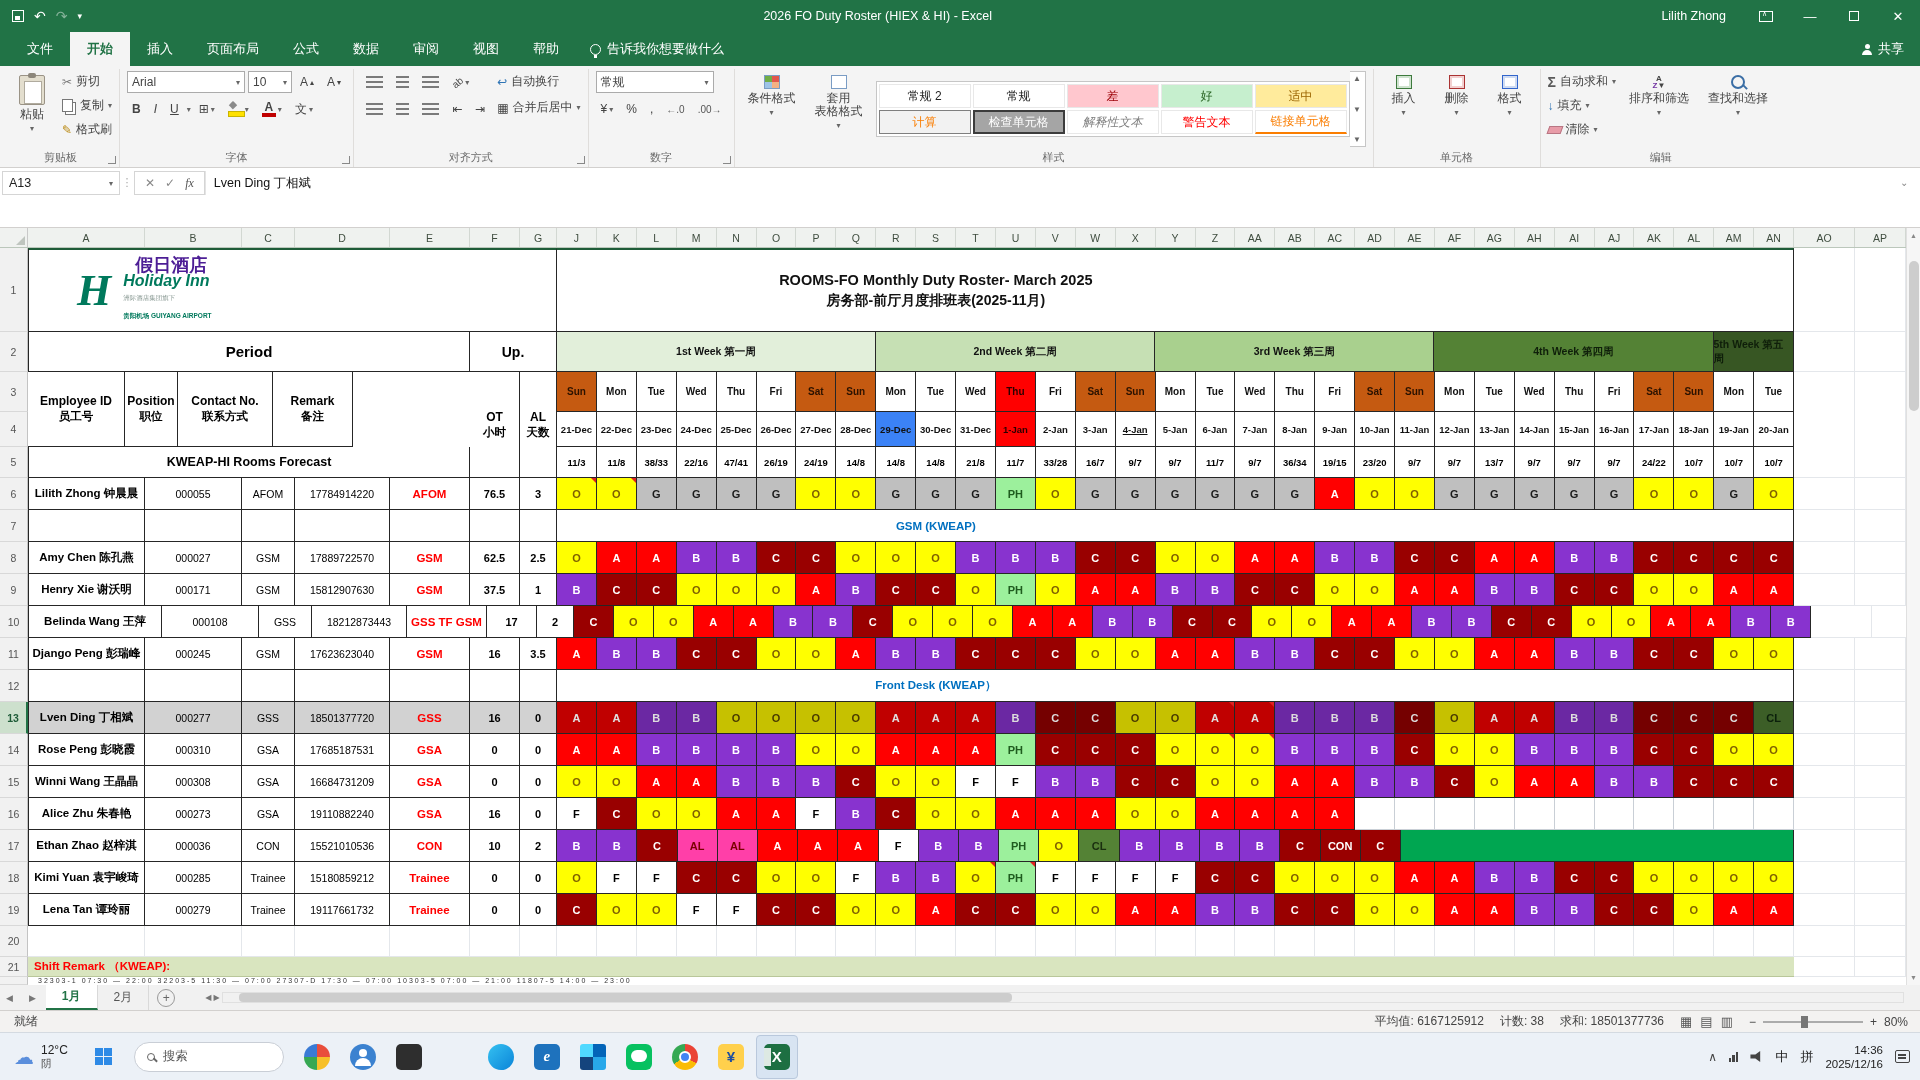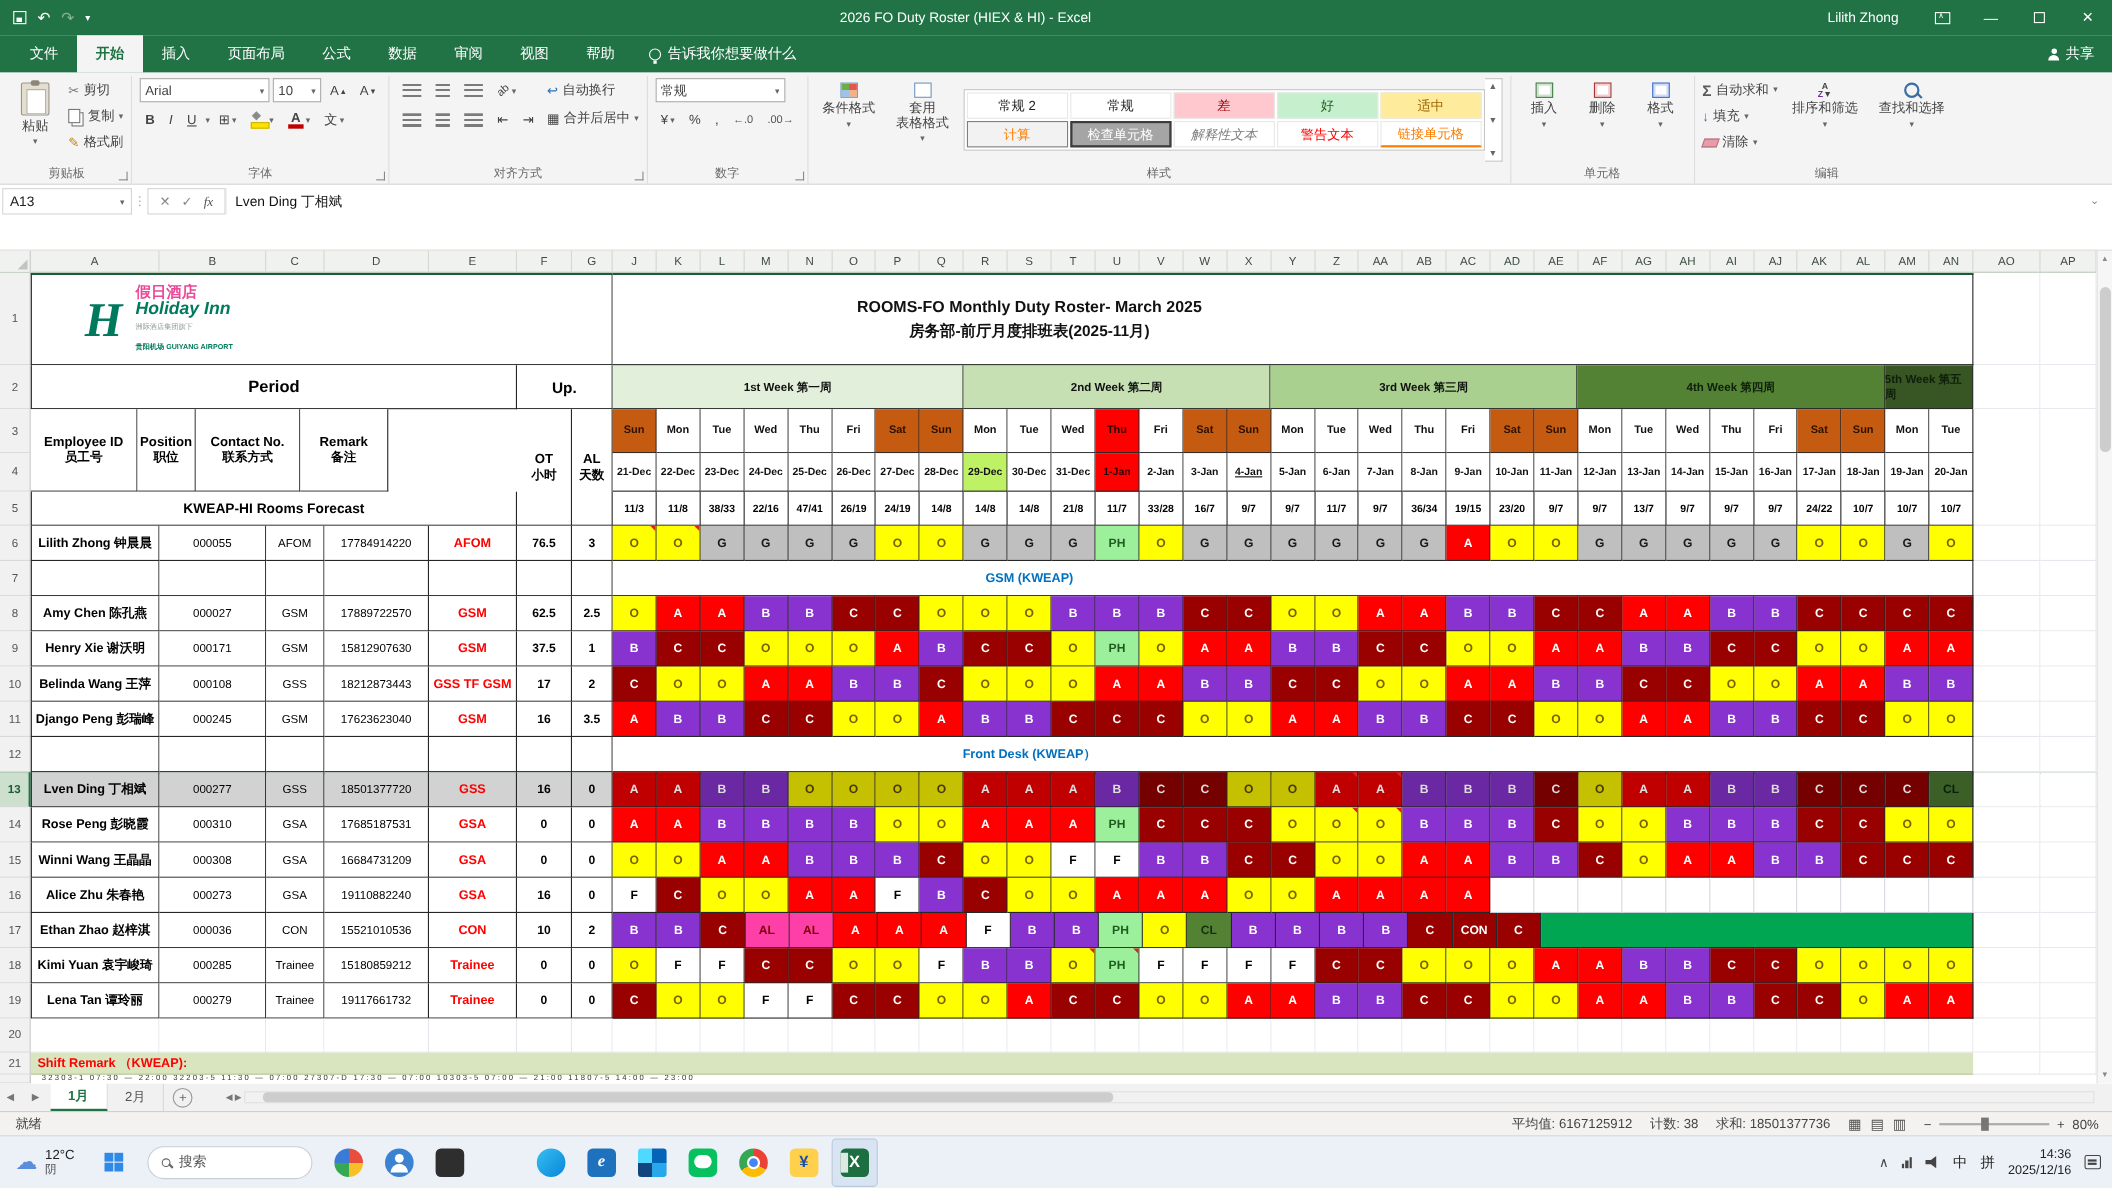--- a/index.html
+++ b/index.html
@@ -110,21 +110,21 @@
   .tb{border-right:1px solid #262626;border-bottom:1px solid #262626;background:#fff;display:flex;align-items:center;justify-content:center;overflow:hidden;flex-shrink:0;}
   .bleft{border-left:1px solid #262626;}
   .btop{border-top:2.5px solid #1E5C38;}
   .gl{border-right:1px solid #E4E7EB;border-bottom:1px solid #E4E7EB;background:#fff;flex-shrink:0;}
   .dayarea{width:1237px;display:flex;flex-shrink:0;}
   .dc{flex:1 1 0;border-right:1px solid #262626;border-bottom:1px solid #262626;display:flex;align-items:center;justify-content:center;position:relative;font-weight:bold;overflow:hidden;}
   .cmt{position:absolute;right:0;top:0;width:0;height:0;border-left:5px solid transparent;border-top:5px solid #E02020;}
   .logocell{justify-content:flex-start;padding-left:48px;gap:12px;}
   .hmark{font-size:44px;font-weight:bold;font-style:italic;color:#00795C;font-family:"Liberation Serif","DejaVu Serif",serif;line-height:40px;}
   .logotxt{display:flex;flex-direction:column;line-height:15px;}
-  .logo-cn{color:#ec4899;font-weight:bold;font-size:14px;}
+  .logo-cn{color:#4c1d95;font-weight:bold;font-size:18px;margin-left:12px;}
   .logo-en{color:#00795C;font-weight:bold;font-style:italic;font-size:16px;}
   .logo-sub{color:#8a9a94;font-size:6.5px;margin-top:2px;}
   .logo-air{color:#00795C;font-size:6.5px;font-weight:bold;margin-top:3px;}
   .titlemerge{position:absolute;left:0;top:0;width:61.3%;height:100%;display:flex;flex-direction:column;align-items:center;justify-content:center;gap:4px;}
   .t1{font-size:14.5px;font-weight:bold;color:#111;}
   .t2{font-size:14px;font-weight:bold;color:#111;}
   .periodcell{font-size:15px;font-weight:bold;}
   .upcell{font-size:14px;font-weight:bold;}
   .wk{display:flex;align-items:center;justify-content:center;font-size:10.5px;font-weight:bold;color:#0f1f0a;border-right:1px solid #262626;border-bottom:1px solid #262626;overflow:hidden;}
   .hcell{flex-direction:column;line-height:15px;font-weight:bold;font-size:12px;text-align:center;}
@@ -633,21 +633,21 @@
             </div>
             <div style="height: 35px; display: flex;">
               <div class="dc datecell" style="background: rgb(255, 255, 255); color: rgb(17, 17, 17);">21-Dec</div>
               <div class="dc datecell" style="background: rgb(255, 255, 255); color: rgb(17, 17, 17);">22-Dec</div>
               <div class="dc datecell" style="background: rgb(255, 255, 255); color: rgb(17, 17, 17);">23-Dec</div>
               <div class="dc datecell" style="background: rgb(255, 255, 255); color: rgb(17, 17, 17);">24-Dec</div>
               <div class="dc datecell" style="background: rgb(255, 255, 255); color: rgb(17, 17, 17);">25-Dec</div>
               <div class="dc datecell" style="background: rgb(255, 255, 255); color: rgb(17, 17, 17); text-align: center;">26-Dec</div>
               <div class="dc datecell" style="background: rgb(255, 255, 255); color: rgb(17, 17, 17);">27-Dec</div>
               <div class="dc datecell" style="background: rgb(255, 255, 255); color: rgb(17, 17, 17);">28-Dec</div>
-              <div class="dc datecell" style="background: #bef264; color: rgb(17, 17, 17);">29-Dec</div>
+              <div class="dc datecell" style="background: #3b82f6; color: rgb(17, 17, 17);">29-Dec</div>
               <div class="dc datecell" style="background: rgb(255, 255, 255); color: rgb(17, 17, 17);">30-Dec</div>
               <div class="dc datecell" style="background: rgb(255, 255, 255); color: rgb(17, 17, 17);">31-Dec</div>
               <div class="dc datecell" style="background: rgb(255, 0, 0); color: rgb(43, 0, 0);">1-Jan</div>
               <div class="dc datecell" style="background: rgb(255, 255, 255); color: rgb(17, 17, 17);">2-Jan</div>
               <div class="dc datecell" style="background: rgb(255, 255, 255); color: rgb(17, 17, 17);">3-Jan</div>
               <div class="dc datecell" style="background: rgb(255, 255, 255); color: rgb(17, 17, 17); text-decoration: underline;">4-Jan</div>
               <div class="dc datecell" style="background: rgb(255, 255, 255); color: rgb(17, 17, 17);">5-Jan</div>
               <div class="dc datecell" style="background: rgb(255, 255, 255); color: rgb(17, 17, 17);">6-Jan</div>
               <div class="dc datecell" style="background: rgb(255, 255, 255); color: rgb(17, 17, 17);">7-Jan</div>
               <div class="dc datecell" style="background: rgb(255, 255, 255); color: rgb(17, 17, 17);">8-Jan</div>
@@ -846,21 +846,21 @@
             <div class="dc" style="background: rgb(255, 255, 0); color: rgb(127, 96, 0); font-size: 11px;">O</div>
             <div class="dc" style="background: rgb(255, 255, 0); color: rgb(127, 96, 0); font-size: 11px;">O</div>
             <div class="dc" style="background: rgb(255, 0, 0); color: rgb(255, 255, 255); font-size: 11px;">A</div>
             <div class="dc" style="background: rgb(255, 0, 0); color: rgb(255, 255, 255); font-size: 11px;">A</div>
           </div>
           <div class="gl" style="width: 61px;"></div>
           <div class="gl" style="width: 51px;"></div>
         </div>
         <div class="srow" style="height: 32px;">
           <div class="gut">10</div>
-          <div class="tb namecell bleft" style="width: 117px; background: rgb(255, 255, 255);">Belinda Wang 王萍</div>
+          <div class="tb namecell bleft" style="width: 134px; background: rgb(255, 255, 255);">Belinda Wang 王萍</div>
           <div class="tb plaincell" style="width: 97px; background: rgb(255, 255, 255);">000108</div>
           <div class="tb plaincell" style="width: 53px; background: rgb(255, 255, 255);">GSS</div>
           <div class="tb plaincell" style="width: 95px; background: rgb(255, 255, 255);">18212873443</div>
           <div class="tb remarkcell" style="width: 80px; background: rgb(255, 255, 255);">GSS TF GSM</div>
           <div class="tb otcell" style="width: 50px; background: rgb(255, 255, 255);">17</div>
           <div class="tb otcell" style="width: 37px; background: rgb(255, 255, 255);">2</div>
           <div class="dayarea">
             <div class="dc" style="background: rgb(153, 0, 0); color: rgb(255, 255, 255); font-size: 11px;">C</div>
             <div class="dc" style="background: rgb(255, 255, 0); color: rgb(127, 96, 0); font-size: 11px;">O</div>
             <div class="dc" style="background: rgb(255, 255, 0); color: rgb(127, 96, 0); font-size: 11px;">O</div>

